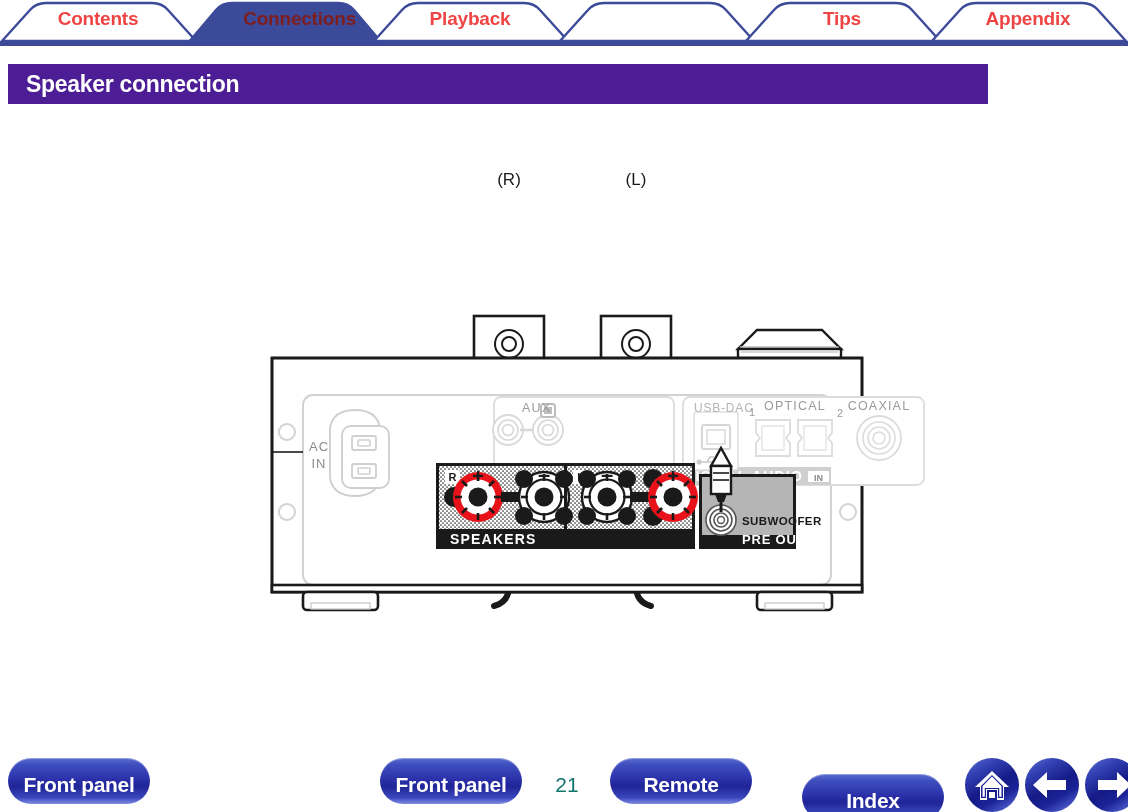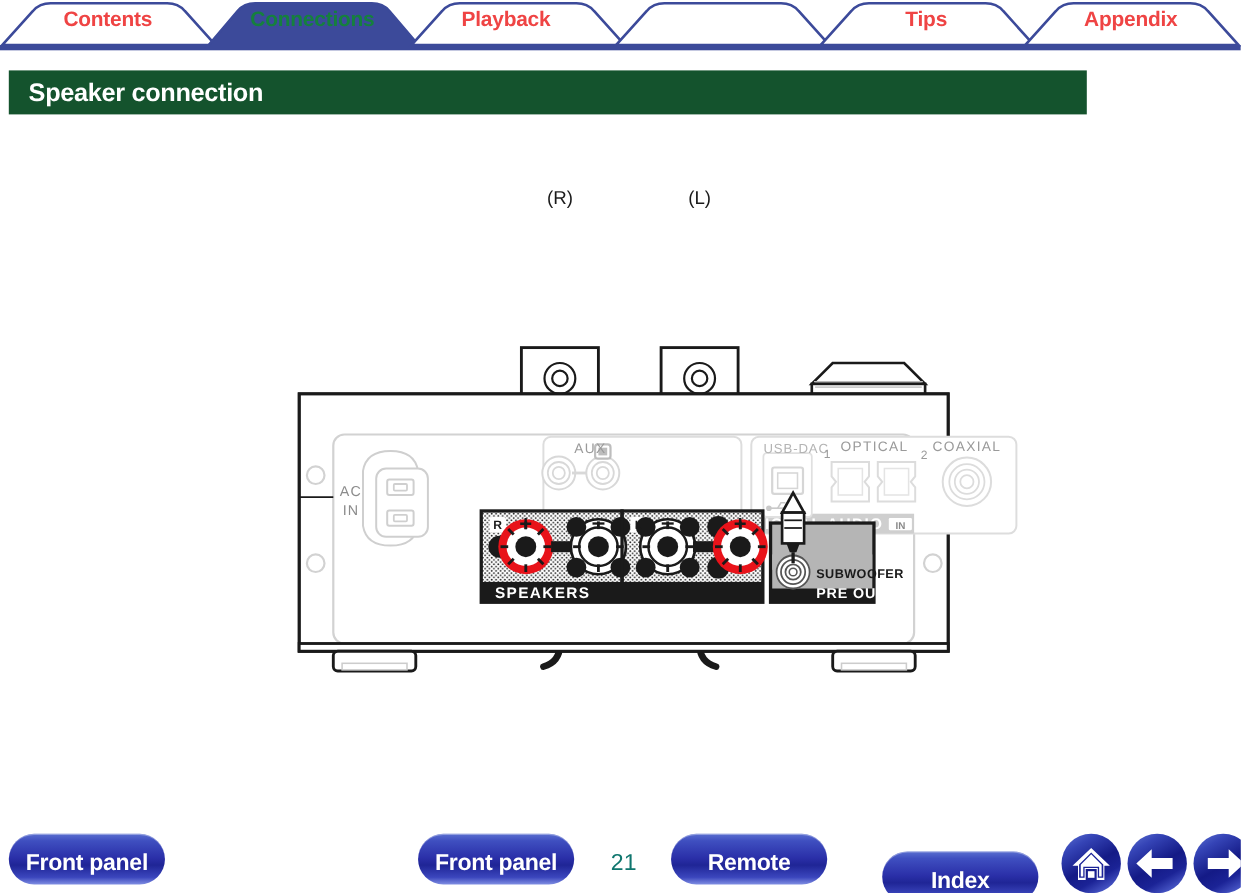--- a/index.html
+++ b/index.html
@@ -30,28 +30,28 @@
     height: 26px;
     line-height: 26px;
     text-align: center;
     font-size: 19px;
     font-weight: bold;
     color: #ef4444;
     letter-spacing: -0.2px;
     white-space: nowrap;
     cursor: pointer;
   }
-  .tab-label.active { color: #15803d; }
+  .tab-label.active { color: #7f1d1d; text-align: right; }
 
   
   #title-banner {
     position: absolute;
     left: 8px; top: 64px;
     width: 980px; height: 40px;
-    background: #14532d;
+    background: #4c1d95;
   }
   #title-text {
     position: absolute;
     left: 18px; top: 0;
     height: 40px;
     line-height: 40px;
     font-size: 23px;
     font-weight: bold;
     color: #ffffff;
     letter-spacing: -0.3px;
@@ -132,21 +132,21 @@
 
     <path d="M 560 41 L 588 10 Q 594 3 604 3 L 710 3 Q 720 3 726 10 L 754 41 Z" fill="#ffffff" stroke="#3c4a9a" stroke-width="2.4"></path>
 
     <path d="M 746 41 L 774 10 Q 780 3 790 3 L 896 3 Q 906 3 912 10 L 940 41 Z" fill="#ffffff" stroke="#3c4a9a" stroke-width="2.4"></path>
 
     <path d="M 932 41 L 960 10 Q 966 3 976 3 L 1082 3 Q 1092 3 1098 10 L 1126 41 Z" fill="#ffffff" stroke="#3c4a9a" stroke-width="2.4"></path>
   </svg>
 
   <div class="tab-label" style="left:26px;  width:144px;">Contents</div>
   <div class="tab-label active" style="left:212px; width:144px;">Connections</div>
-  <div class="tab-label" style="left:388px; width:144px;">Playback</div>
+  <div class="tab-label" style="left:398px; width:144px;">Playback</div>
   <div class="tab-label" style="left:770px; width:144px;">Tips</div>
   <div class="tab-label" style="left:956px; width:144px;">Appendix</div>
 </div>
 
 <div id="title-banner">
   <div id="title-text">Speaker connection</div>
 </div>
 
 <div id="diagram">
 <svg width="1128" height="620" viewBox="0 0 1128 620">

